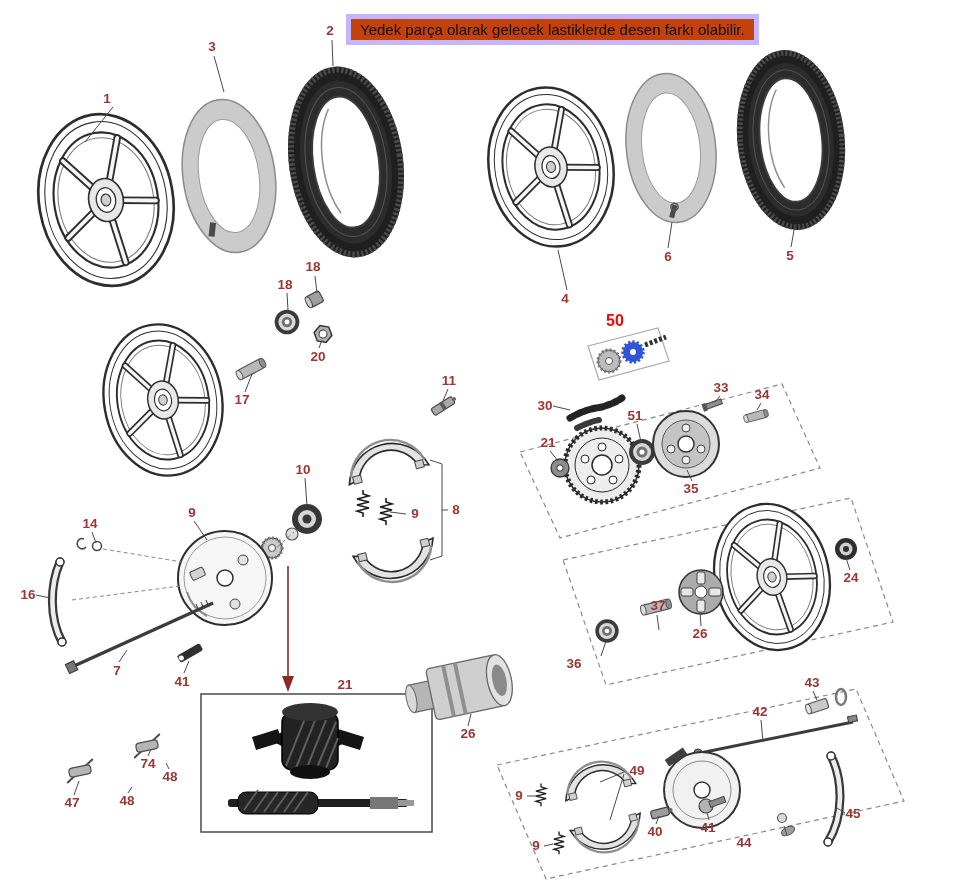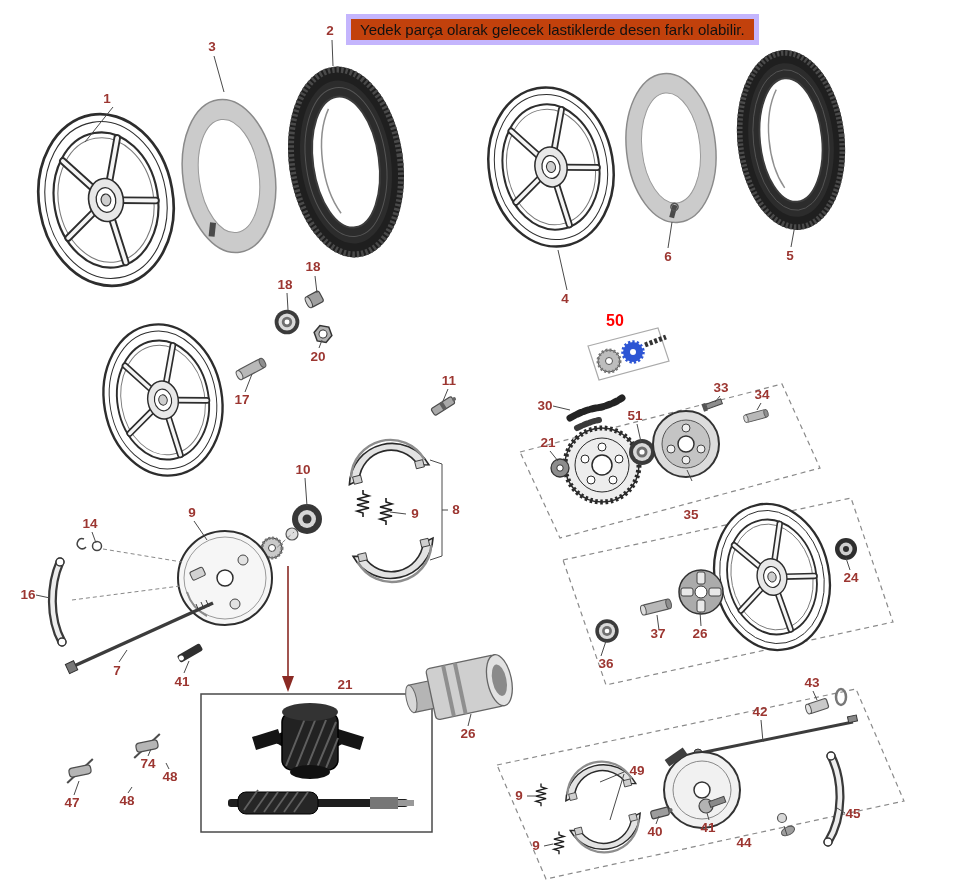--- a/index.html
+++ b/index.html
@@ -422,24 +422,24 @@
 <div class="lbl" style="left:28px;top:595px">16</div>
 <div class="lbl" style="left:117px;top:671px">7</div>
 <div class="lbl" style="left:182px;top:682px">41</div>
 <div class="lbl" style="left:345px;top:685px">21</div>
 <div class="lbl" style="left:468px;top:734px">26</div>
 <div class="lbl" style="left:545px;top:406px">30</div>
 <div class="lbl" style="left:548px;top:443px">21</div>
 <div class="lbl" style="left:635px;top:416px">51</div>
 <div class="lbl" style="left:721px;top:388px">33</div>
 <div class="lbl" style="left:762px;top:395px">34</div>
-<div class="lbl" style="left:691px;top:515px">35</div>
+<div class="lbl" style="left:691px;top:489px">35</div>
 <div class="lbl hot" style="left:615px;top:321px">50</div>
-<div class="lbl" style="left:606px;top:664px">36</div>
-<div class="lbl" style="left:658px;top:634px">37</div>
+<div class="lbl" style="left:574px;top:664px">36</div>
+<div class="lbl" style="left:658px;top:606px">37</div>
 <div class="lbl" style="left:700px;top:634px">26</div>
 <div class="lbl" style="left:851px;top:578px">24</div>
 <div class="lbl" style="left:812px;top:683px">43</div>
 <div class="lbl" style="left:760px;top:712px">42</div>
 <div class="lbl" style="left:637px;top:771px">49</div>
 <div class="lbl" style="left:519px;top:796px">9</div>
 <div class="lbl" style="left:536px;top:846px">9</div>
 <div class="lbl" style="left:655px;top:832px">40</div>
 <div class="lbl" style="left:708px;top:828px">41</div>
 <div class="lbl" style="left:744px;top:843px">44</div>

